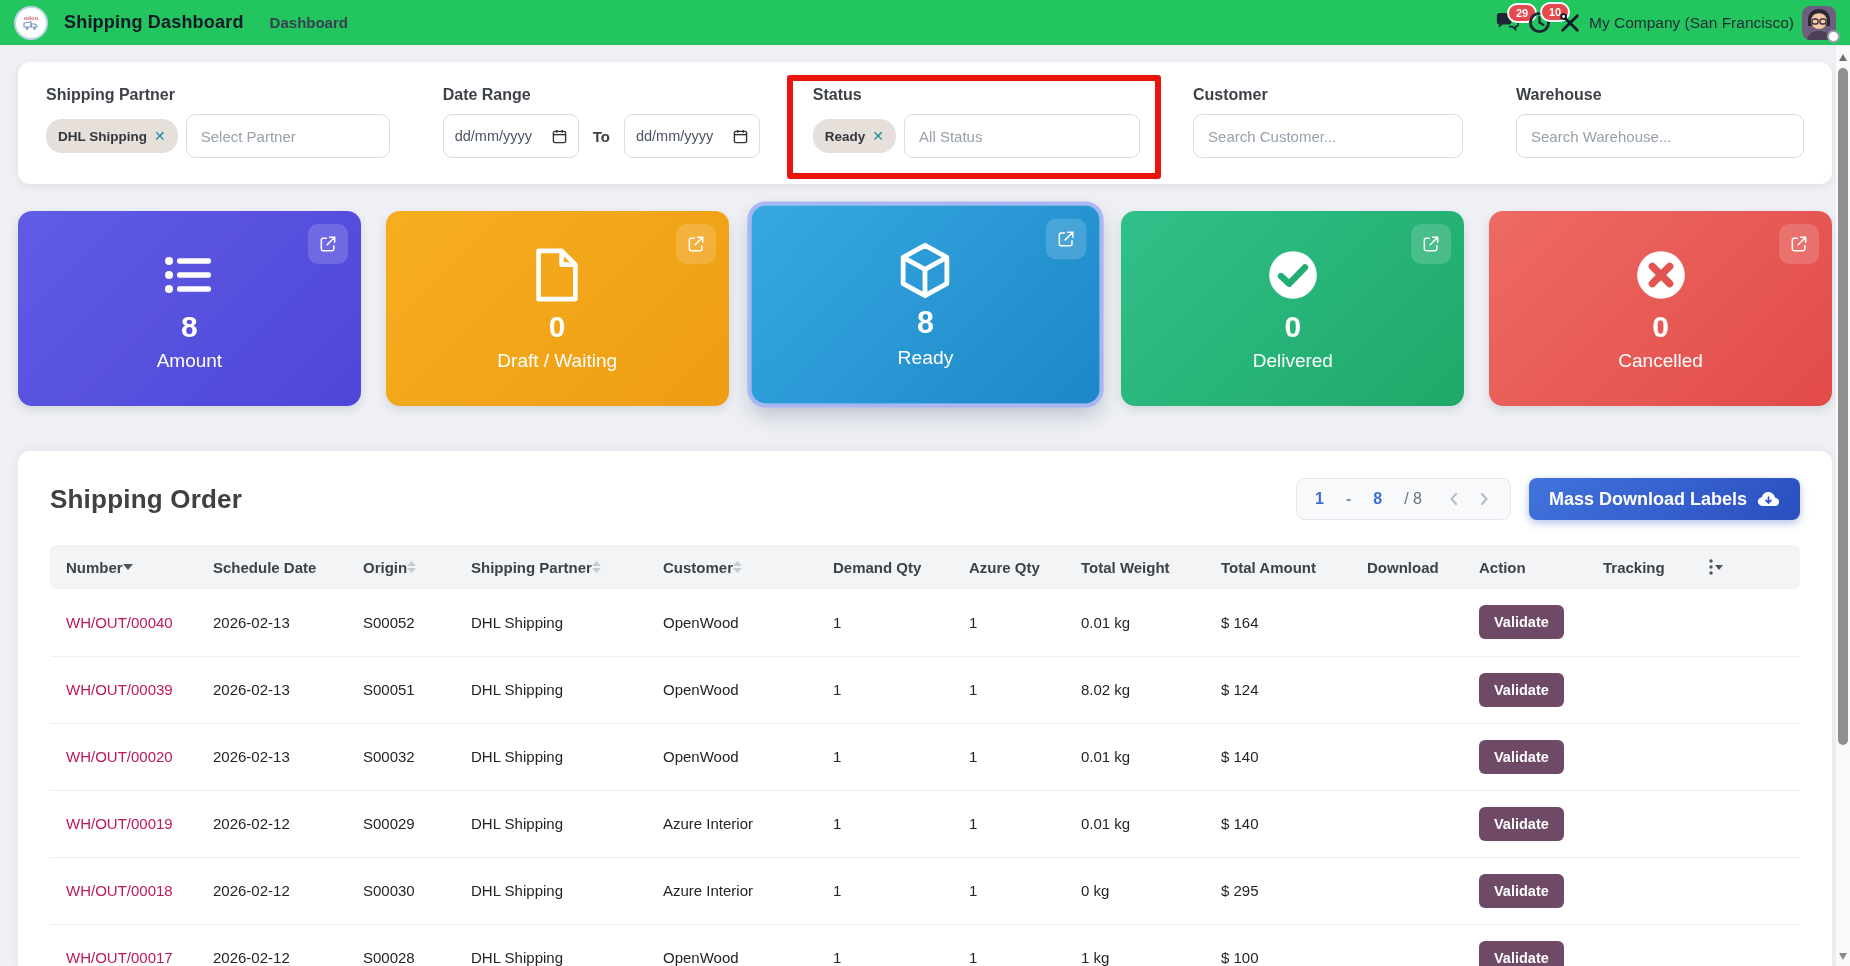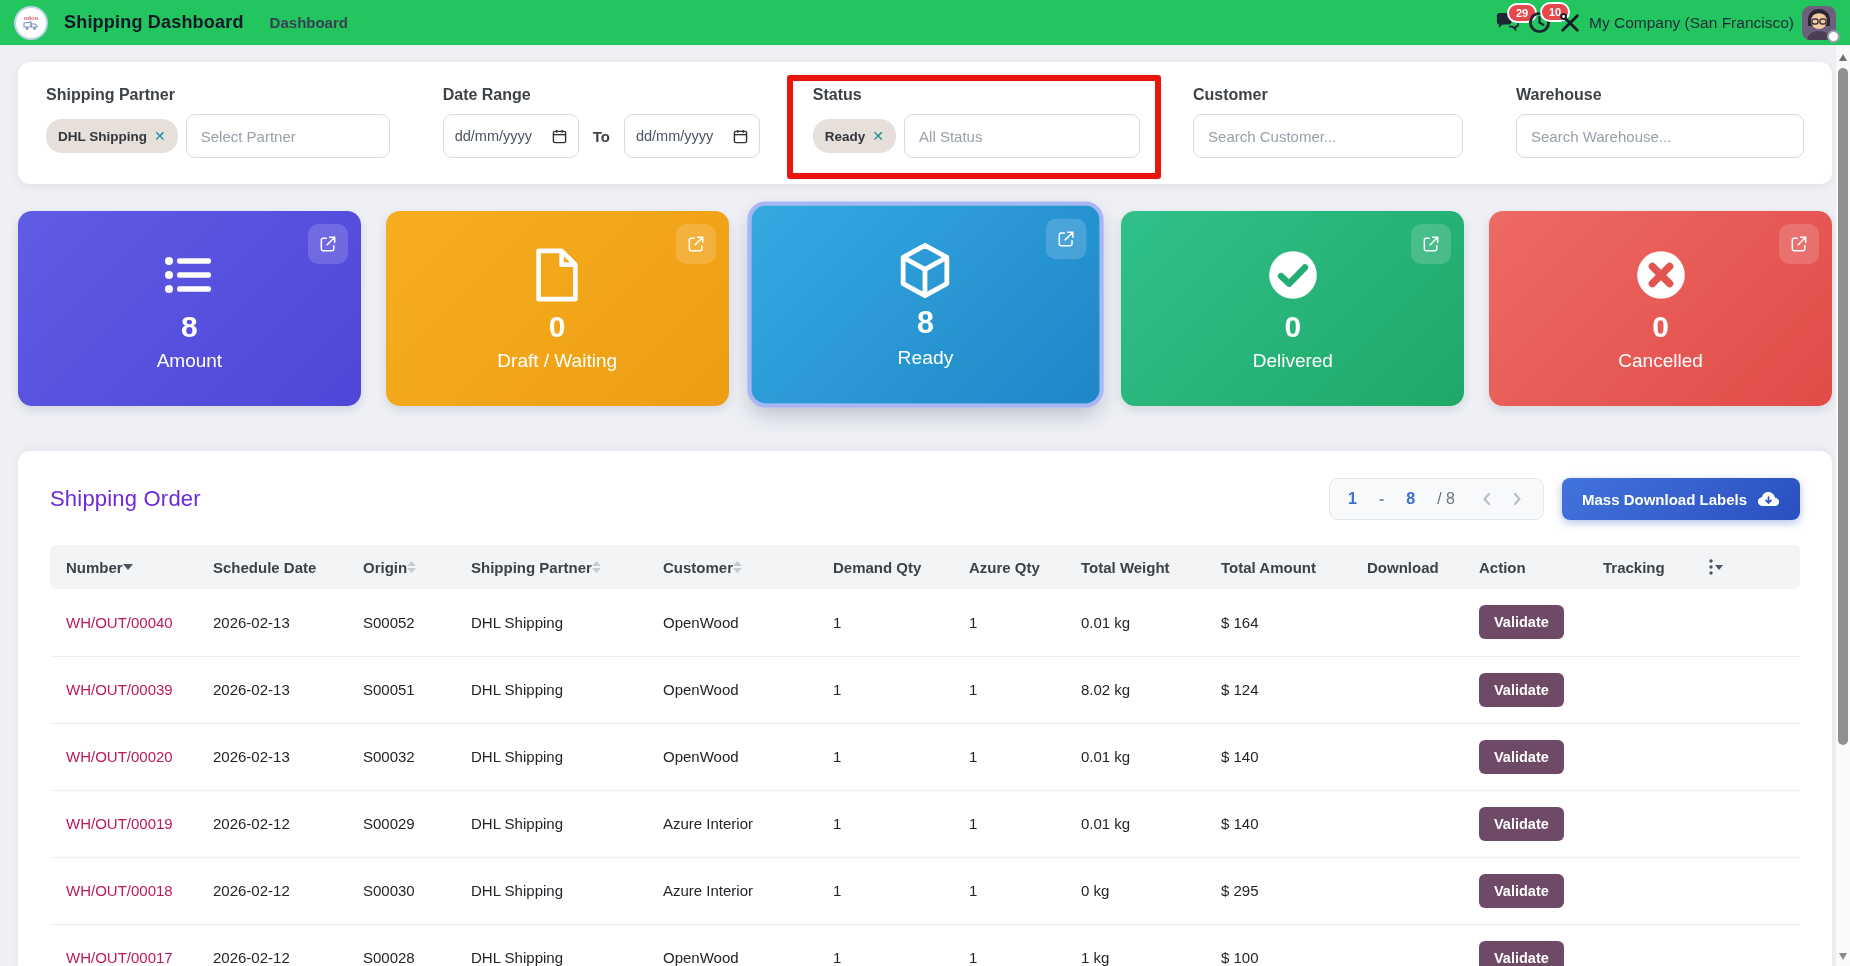--- a/index.html
+++ b/index.html
@@ -94,35 +94,35 @@
     cursor:pointer;
   }
 
   
   .orders-card {
     margin-top:45px; background:#fff; border-radius:12px 12px 0 0;
     padding:26px 32px 0; box-shadow:0 -2px 8px rgba(25,35,60,.05);
     height:520px; overflow:hidden;
   }
   .section-header { display:flex; align-items:center; justify-content:space-between; height:44px; }
-  .section-title { font-size:22px; font-weight:400; color:#6d28d9; letter-spacing:.2px; }
+  .section-title { font-size:26px; font-weight:700; color:#404040; letter-spacing:.2px; }
   .header-right { display:flex; align-items:center; gap:18px; }
   .pager {
     display:flex; align-items:center; gap:22px; height:42px; padding:0 18px;
     background:#f8f9fb; border:1px solid #e3e6ea; border-radius:9px;
   }
   .pager .num { color:#3b6fd6; font-size:16px; font-weight:700; cursor:pointer; }
   .pager .sep { color:#8a919b; font-size:16px; font-weight:700; }
   .pager .total { color:#6b7280; font-size:16px; }
   .pager-chevs { display:flex; align-items:center; gap:14px; margin-left:2px; }
   .chev { cursor:pointer; display:flex; }
   .mass-btn {
     display:flex; align-items:center; gap:10px; height:42px; padding:0 20px;
     border:none; border-radius:8px; cursor:pointer; color:#fff;
-    font-size:15px; font-weight:700; font-family:inherit;
+    font-size:18px; font-weight:700; font-family:inherit;
     background:linear-gradient(135deg,#4273dc,#2a4fc0);
     box-shadow:0 3px 8px rgba(42,79,192,.35);
   }
 
   
   table.orders { width:100%; border-collapse:collapse; table-layout:fixed; margin-top:24px; }
   thead th {
     background:#f3f4f6; font-size:15px; font-weight:700; color:#3c4248;
     text-align:left; height:44px; padding:0 8px; white-space:nowrap;
   }

